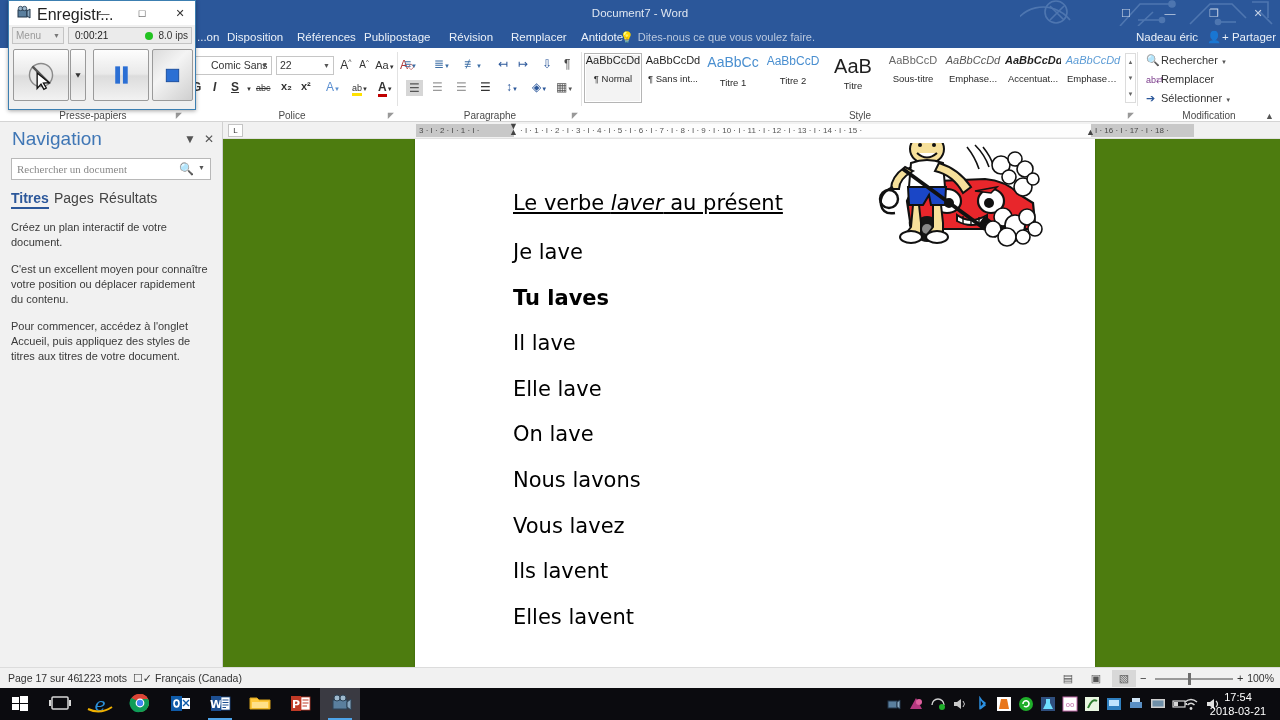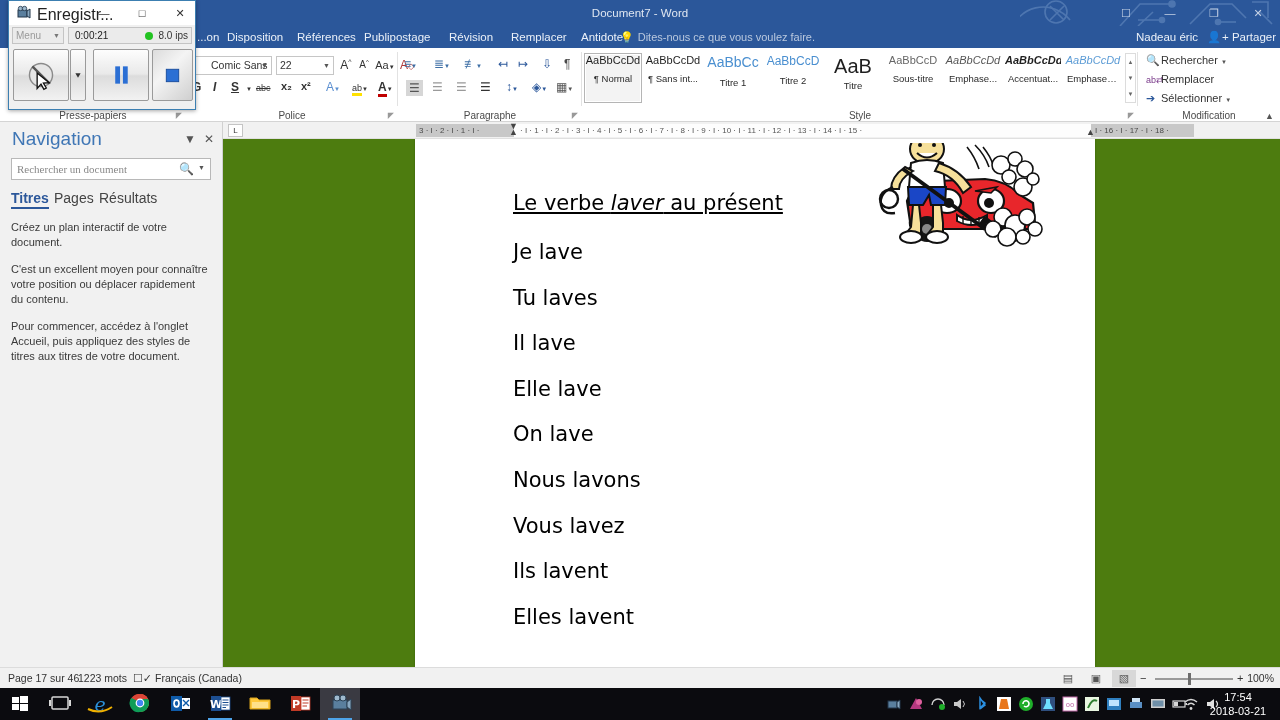--- a/index.html
+++ b/index.html
@@ -464,21 +464,21 @@
             <circle cx="148" cy="94" r="7"></circle>
           <circle cx="160" cy="86" r="7"></circle>
         </g>
       </svg>
 
       <div class="doc-title-line">
         <span>Le verbe </span><i>laver</i><span> au présent</span>
       </div>
 
       <div class="doc-line" style="top:101px;">Je lave</div>
-      <div class="doc-line" style="top:147px;">Tu laves</div>
+      <div class="doc-line" style="top:147px;font-weight:bold;">Tu laves</div>
       <div class="doc-line" style="top:192px;">Il lave</div>
       <div class="doc-line" style="top:238px;">Elle lave</div>
       <div class="doc-line" style="top:283px;">On lave</div>
       <div class="doc-line" style="top:329px;">Nous lavons</div>
       <div class="doc-line" style="top:375px;">Vous lavez</div>
       <div class="doc-line" style="top:420px;">Ils lavent</div>
       <div class="doc-line" style="top:466px;">Elles lavent</div>
     </div>
   </div>
 

